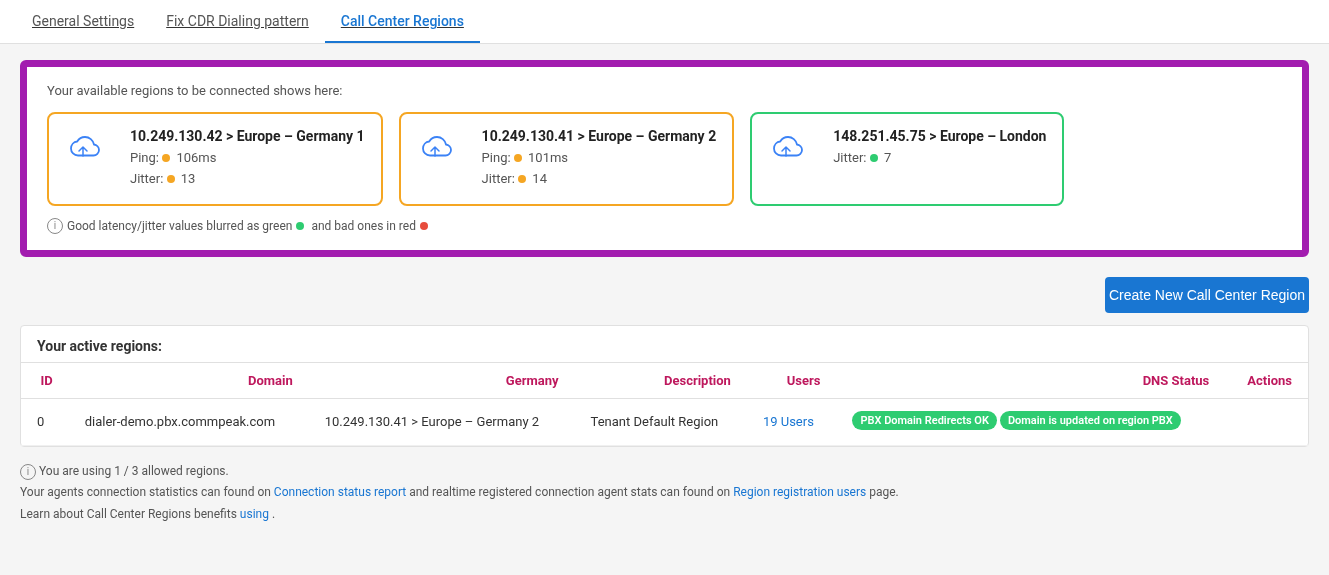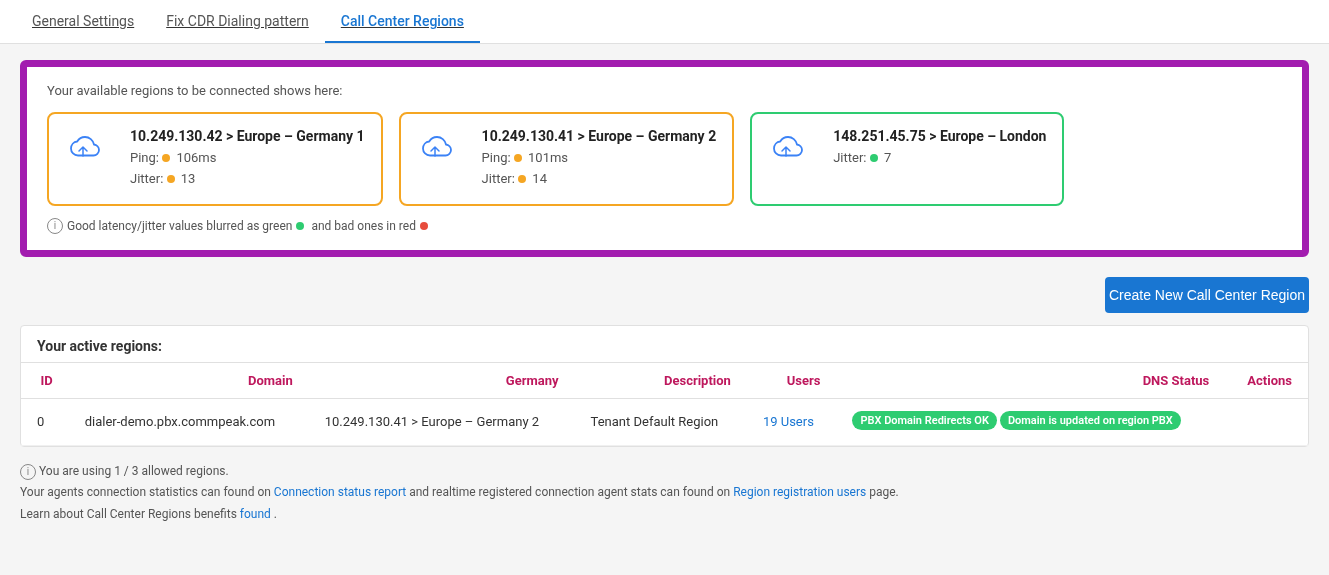--- a/index.html
+++ b/index.html
@@ -311,18 +311,18 @@
     </div>
     <div>
       <span>Your agents connection statistics can found on </span>
       <a class="link-blue" href="#">Connection status report</a>
       <span> and realtime registered connection agent stats can found on </span>
       <a class="link-blue" href="#">Region registration users</a>
       <span> page.</span>
     </div>
     <div>
       <span>Learn about Call Center Regions benefits </span>
-      <a class="link-blue" href="#">found</a>
+      <a class="link-blue" href="#">using</a>
       <span>.</span>
     </div>
   </div>
 
 </div>
 
 </body></html>

